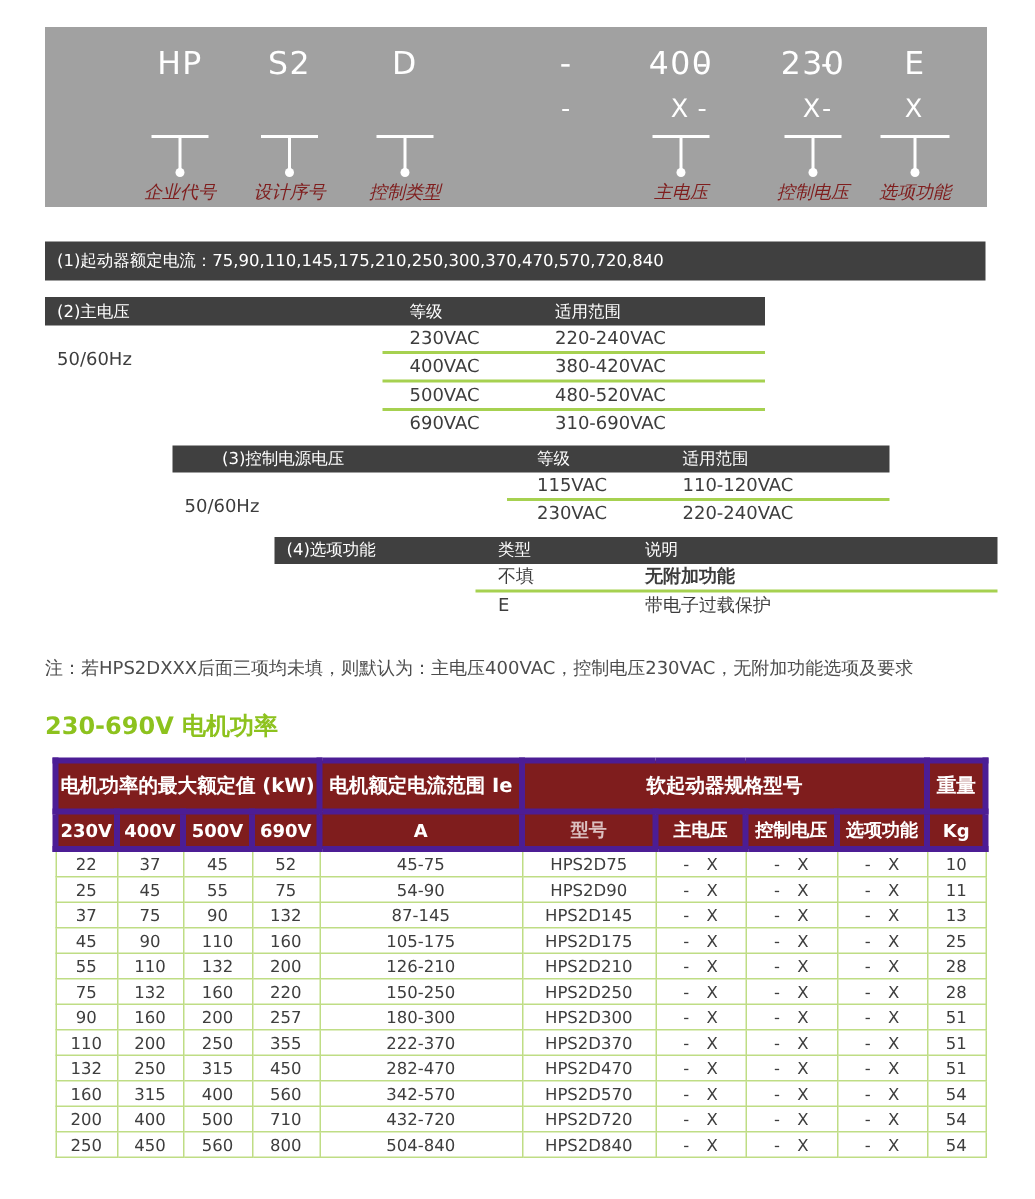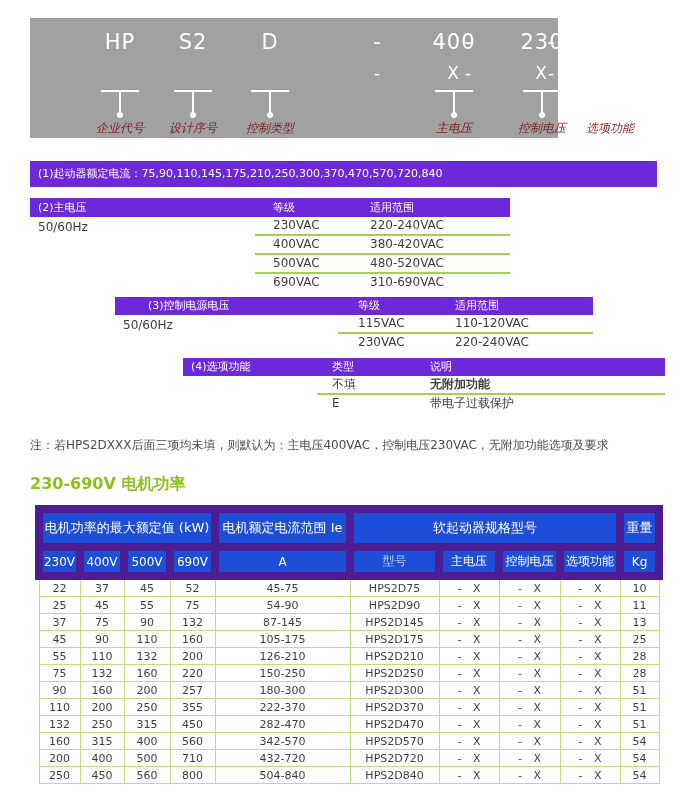--- a/index.html
+++ b/index.html
@@ -3,67 +3,67 @@
 <meta charset="utf-8">
 <style>
   html,body{margin:0;padding:0;}
   body{
     width:690px;height:799px;background:#ffffff;position:relative;
     font-family:"DejaVu Sans","Liberation Sans",sans-serif;
     -webkit-font-smoothing:antialiased;
   }
 
   
-  .diagram{position:absolute;left:30px;top:18px;width:528px;height:120px;background:#a1a1a1;}
+  .diagram{position:absolute;left:30px;top:18px;width:628px;height:120px;background:#a1a1a1;}
   .dgroup{position:absolute;top:0;height:120px;}
   .code1{position:absolute;top:12px;left:0;width:100%;text-align:center;
          font-size:21px;color:#fff;letter-spacing:1px;white-space:nowrap;}
   .code2{position:absolute;top:45px;left:0;width:100%;text-align:center;
          font-size:17px;color:#fff;letter-spacing:2px;white-space:nowrap;}
   .tbar{position:absolute;top:72px;left:50%;transform:translateX(-50%);
         width:38px;height:2px;background:#fff;}
   .stem{position:absolute;top:72px;left:50%;transform:translateX(-50%);
         width:2px;height:24px;background:#fff;}
   .cdot{position:absolute;top:94px;left:50%;transform:translateX(-50%);
         width:6px;height:6px;border-radius:50%;background:#fff;}
   .glabel{position:absolute;top:102px;left:50%;transform:translateX(-50%);
           font-size:12px;color:#7f1d1d;white-space:nowrap;font-style:italic;}
   .dash1{position:absolute;top:12px;transform:translateX(-50%);font-size:21px;color:#fff;}
   .dash2{position:absolute;top:45px;transform:translateX(-50%);font-size:17px;color:#fff;}
 
   
-  .gbar{background:#6d28d9;color:#fff;font-size:11px;}
+  .gbar{background:#404040;color:#fff;font-size:11px;}
   .bar1{position:absolute;left:30px;top:161px;width:619px;height:26px;
         line-height:26px;padding-left:8px;}
   .sec{position:absolute;}
   .sbar{position:relative;height:19px;line-height:19px;}
   .sbar .t{padding-left:8px;}
   .sbar .ch{position:absolute;top:0;}
   .sbody{position:relative;}
-  .freq{position:absolute;left:8px;top:3px;font-size:12px;color:#3d3d3d;font-weight:500;}
+  .freq{position:absolute;left:8px;top:15px;font-size:12px;color:#3d3d3d;font-weight:500;}
   .srows .row{position:relative;height:17px;line-height:17px;border-bottom:2px solid #a6d150;}
   .srows .row:last-child{border-bottom:none;}
   .srows .cell{position:absolute;top:0;font-size:12px;color:#3d3d3d;white-space:nowrap;}
   .s2 .srows .cell:first-child{left:18px;}
   .s2 .srows .cell:last-child{left:115px;}
   .s3 .sbar{height:18px;line-height:18px;padding-left:25px;}
   .s3 .srows .cell:first-child{left:20px;}
   .s3 .srows .cell:last-child{left:117px;text-align:center;}
   .s4 .sbar{height:18px;line-height:18px;}
   .s4 .srows .cell:first-child{left:15px;}
   .s4 .srows .cell:last-child{left:113px;}
   .s4 .srows .row:first-child .cell:last-child{font-weight:bold;}
 
   
   .note{position:absolute;left:30px;top:437px;font-size:12px;color:#4d4d4d;white-space:nowrap;}
   .ptitle{position:absolute;left:30px;top:474px;font-size:16px;font-weight:bold;color:#8dc21e;}
 
   
   .pt{position:absolute;left:35px;top:505px;width:620px;border-collapse:collapse;table-layout:fixed;}
-  .pt th{background:#1d4ed8;color:#fff;border:8px solid #4c1d95;font-weight:normal;padding:0;}
+  .pt th{background:#7f1d1d;color:#fff;border:4px solid #4c1d95;font-weight:bold;padding:0;}
   .pt thead tr:first-child th{height:30px;font-size:13px;}
   .pt thead tr:nth-child(2) th{height:21px;font-size:12px;}
   .pt thead tr:nth-child(2) th:nth-child(6){color:rgba(255,255,255,0.72);}
   .pt th{text-align:center;}
   .pt tbody td{border:1px solid #bfdd85;height:16px;font-size:11px;color:#3e3e3e;
                text-align:center;padding:0;white-space:nowrap;}
   .pt tbody td:nth-child(n+7):nth-child(-n+9){word-spacing:8px;}
 </style>
 </head>
 <body>

